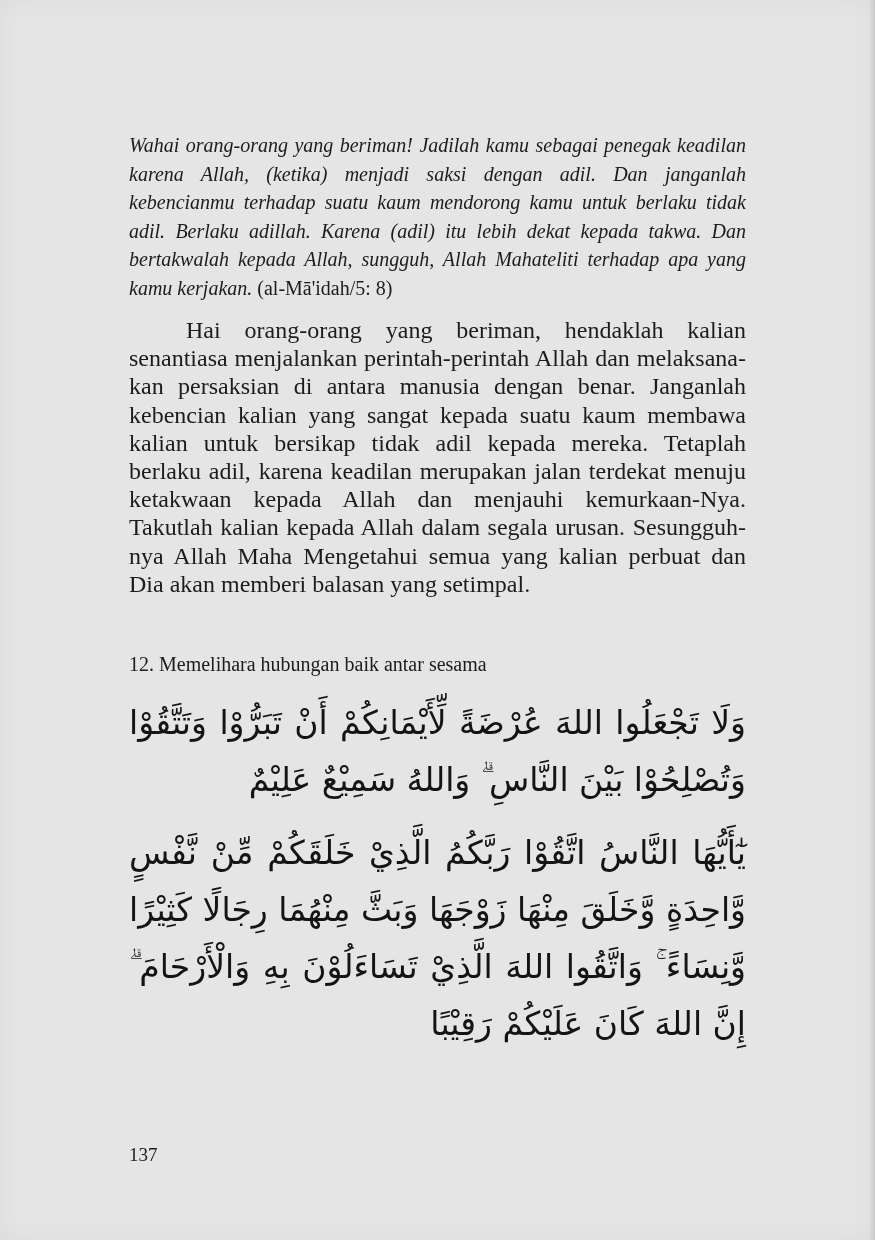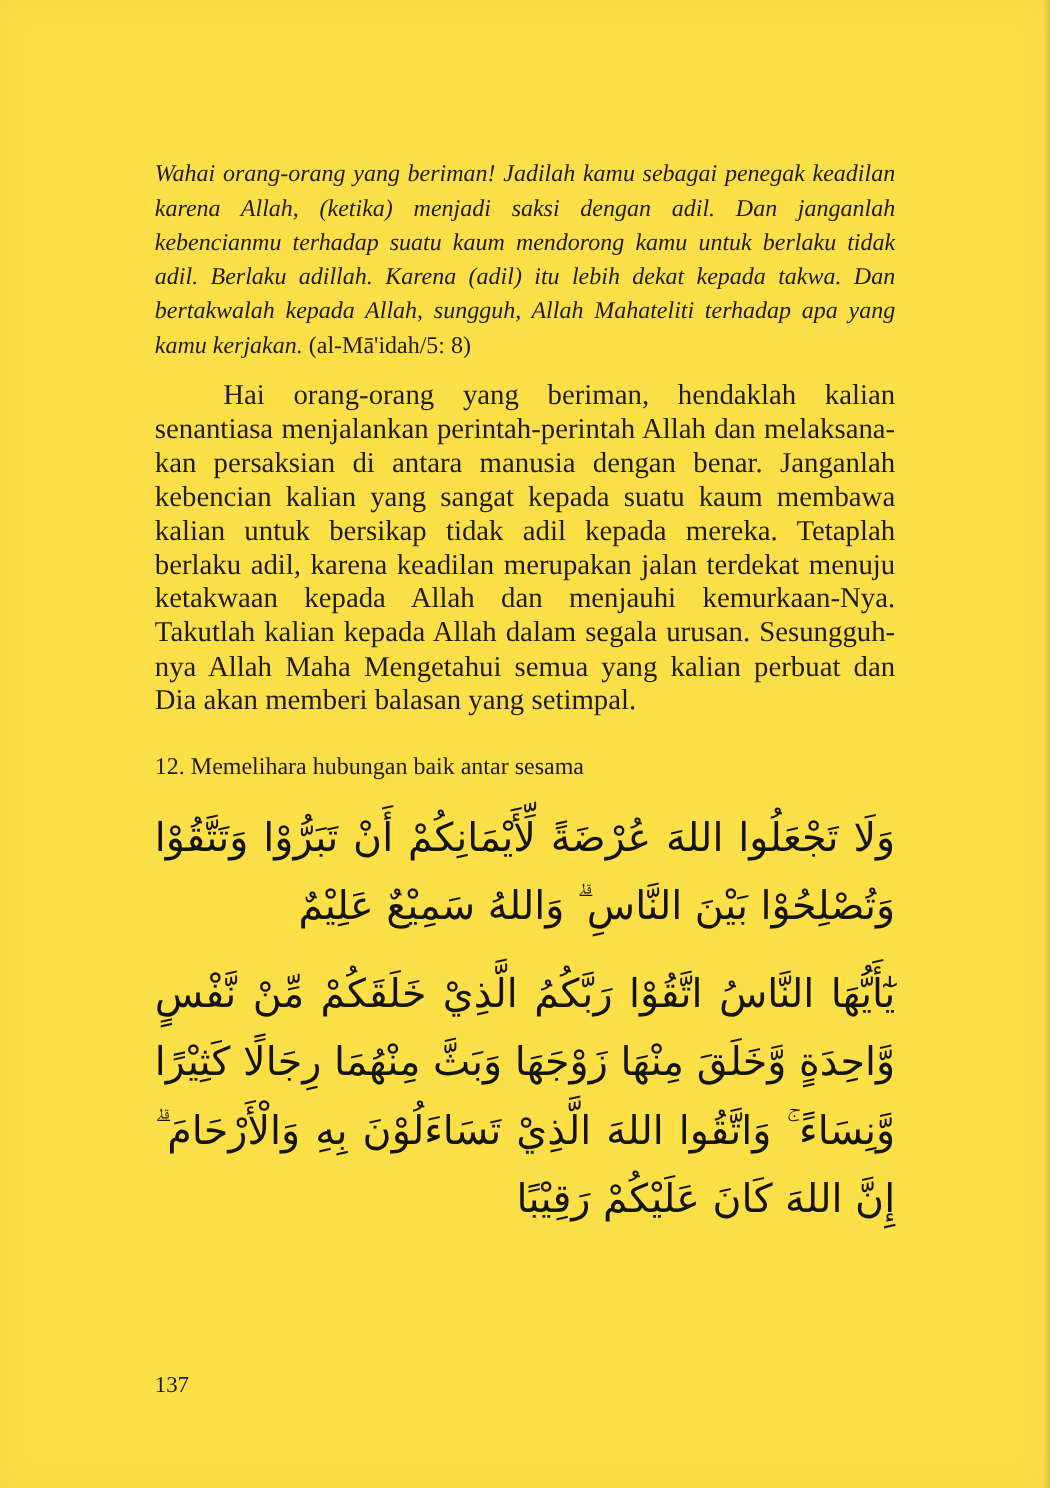--- a/index.html
+++ b/index.html
@@ -11,21 +11,21 @@
     height: 1240px;
     background: #ffffff;
     position: relative;
     overflow: hidden;
     font-family: "Liberation Serif", serif;
     color: #1c1c1c;
   }
   .page {
     position: absolute;
     inset: 0;
-    background: #fde047;
+    background: #e5e5e5;
   }
   
   .page::before {
     content: "";
     position: absolute;
     inset: 0;
     pointer-events: none;
     box-shadow: inset 0 0 28px rgba(0,0,0,0.045);
   }
   .page::after {
@@ -55,21 +55,21 @@
     font-style: normal;
   }
   .tafsir {
     margin-top: 14px;
     font-size: 24px;
     line-height: 28.2px;
     text-align: justify;
     text-indent: 57px;
   }
   .heading {
-    margin-top: 27px;
+    margin-top: 52px;
     font-size: 20px;
     font-weight: normal;
     line-height: 28px;
   }
   .arabic {
     margin-top: 16px;
     direction: rtl;
     unicode-bidi: embed;
     font-family: "DejaVu Sans", sans-serif;
     font-size: 33px;

